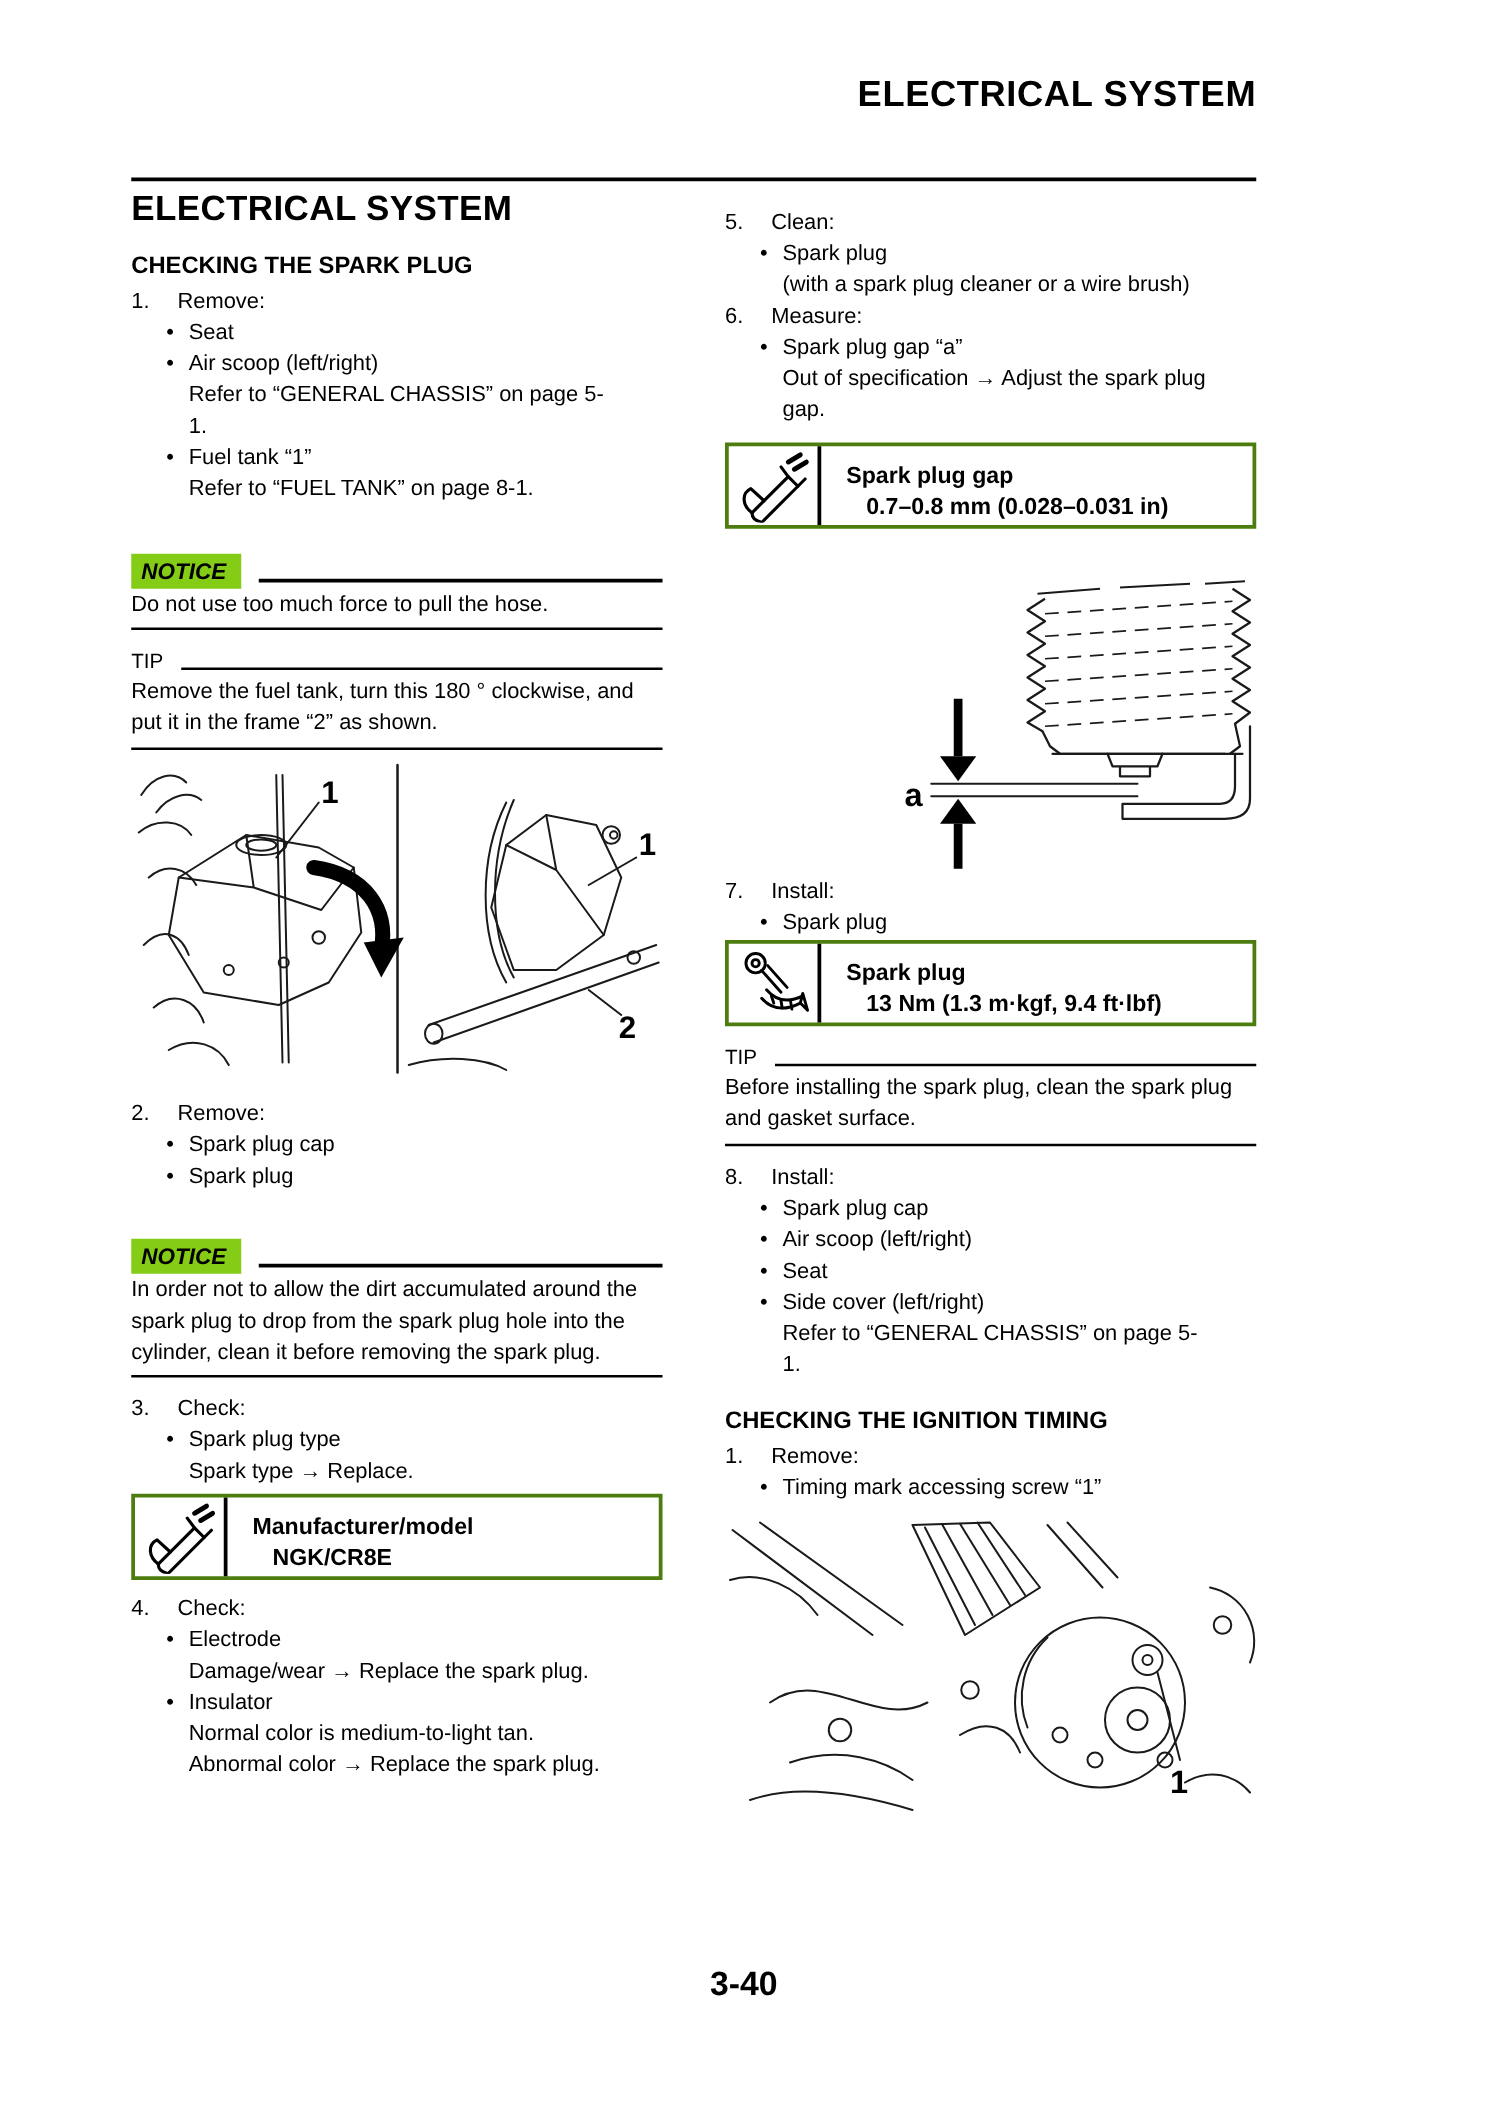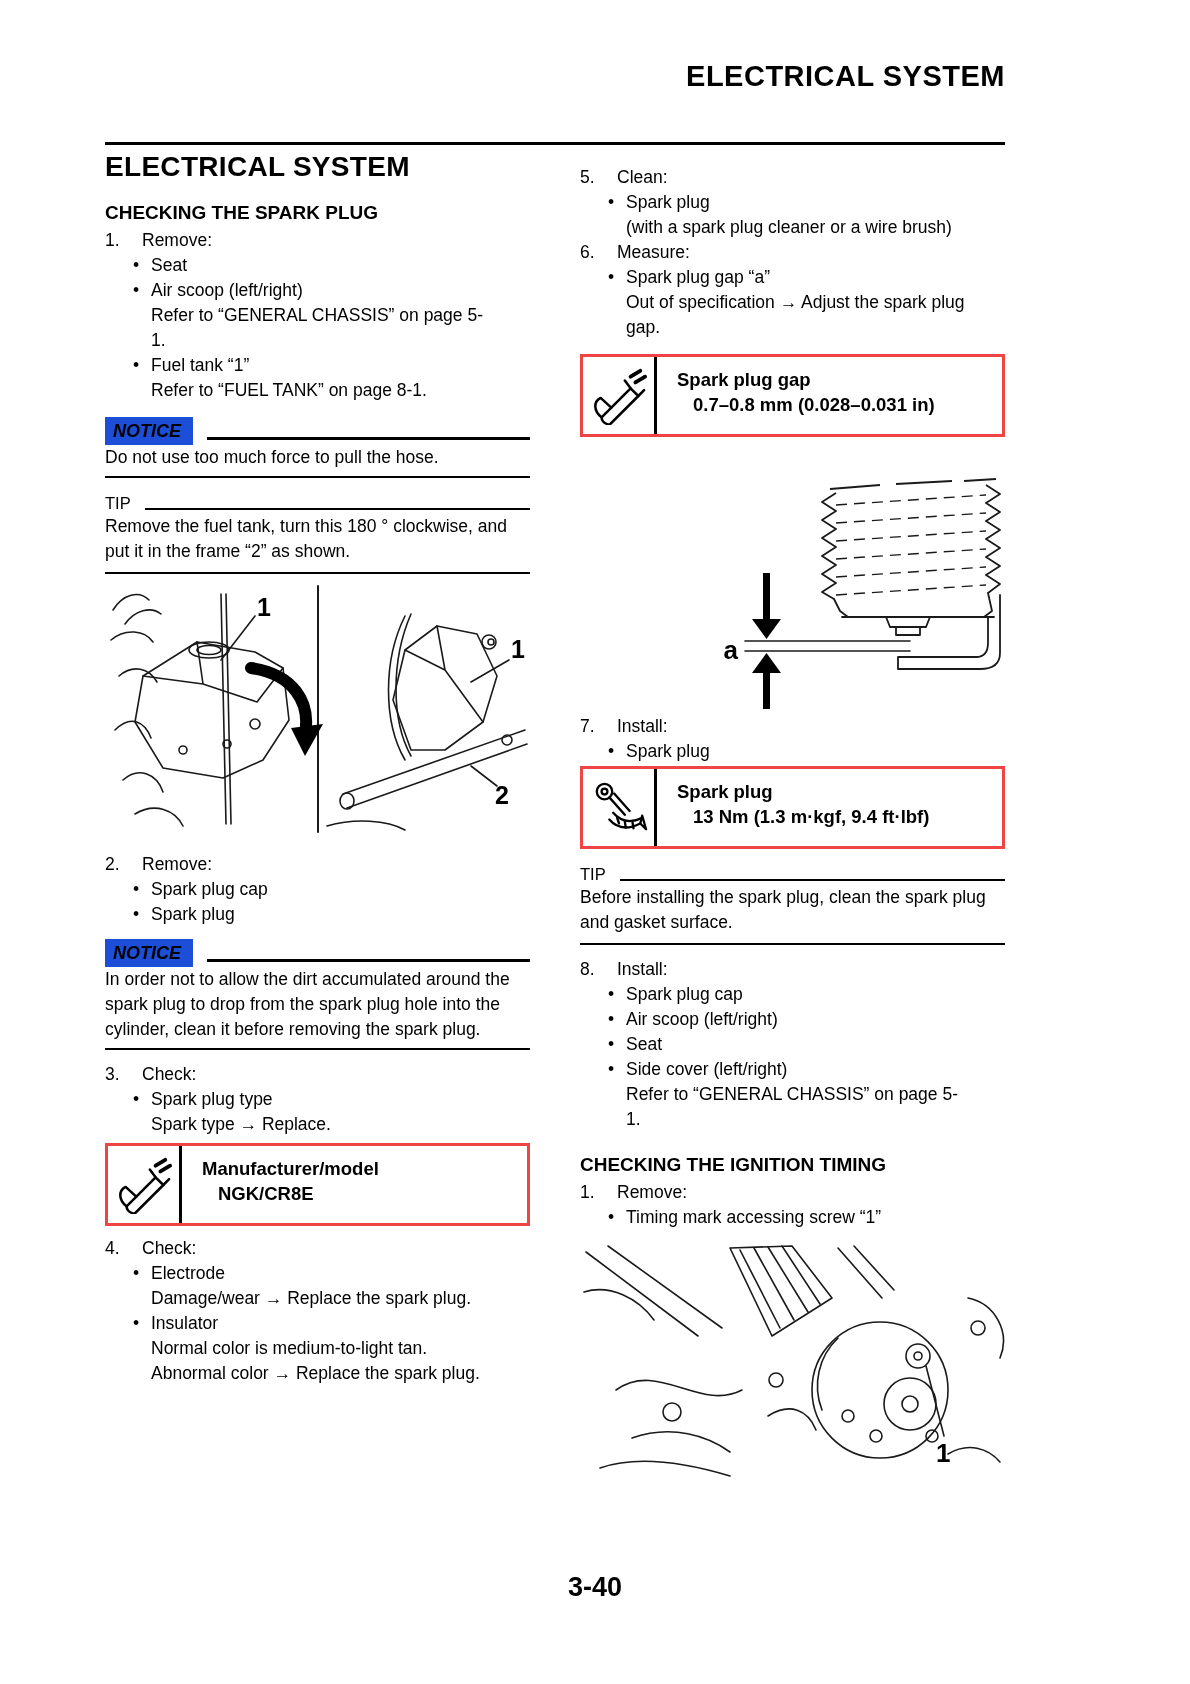--- a/index.html
+++ b/index.html
@@ -33,31 +33,31 @@
   .step-num { width: 37px; flex: none; }
   ul.bullets { list-style: none; }
   ul.bullets li { position: relative; padding-left: 46px; }
   ul.bullets li::before { content: "\2022"; position: absolute; left: 28px; }
   .li-sub { }
   .mt14 { margin-top: 14px; } .mt12 { margin-top: 12px; } .mt10 { margin-top: 10px; } .mt6 { margin-top: 6px; } .mt4 { margin-top: 4px; } .mt2 { margin-top: 2px; }
 
   .callout { }
   .callout-head { display: flex; align-items: flex-end; }
   .notice-tag {
-    background: #1d4ed8; font-style: italic; font-weight: bold;
-    font-size: 18px; line-height: 28px; padding: 0 12px 0 8px;
+    background: #84cc16; font-style: italic; font-weight: bold;
+    font-size: 18px; line-height: 28px; padding: 0 12px 0 8px; margin-top: 26px;
   }
   .tip-tag { font-weight: normal; font-size: 16.5px; line-height: 22px; }
   .head-rule { flex: 1; border-bottom: 3px solid #000; margin-left: 14px; margin-bottom: 5px; }
   .head-rule-thin { border-bottom-width: 2.5px; margin-bottom: 4px; }
   .callout-body-bold { font-weight: normal; margin-top: 0; }
   .bottom-rule { border-top: 2.5px solid #000; margin-top: 6px; }
   .bottom-rule-8 { margin-top: 8px; }
 
-  .spec-box { display: flex; border: 3px solid #ef4444; height: 83px; }
+  .spec-box { display: flex; border: 3px solid #4d7c0f; height: 69px; }
   .spec-box.mt14 { margin-top: 14px; }
   .spec-icon { width: 74px; flex: none; border-right: 3px solid #000;
                display: flex; align-items: center; justify-content: center; }
   .spec-text { padding: 10px 0 0 20px; font-weight: bold; font-size: 18.5px; line-height: 25px; }
   .spec-line2 { padding-left: 16px; }
 
   .fig { position: relative; }
   .fig svg { display: block; }
 
   .page-num {

